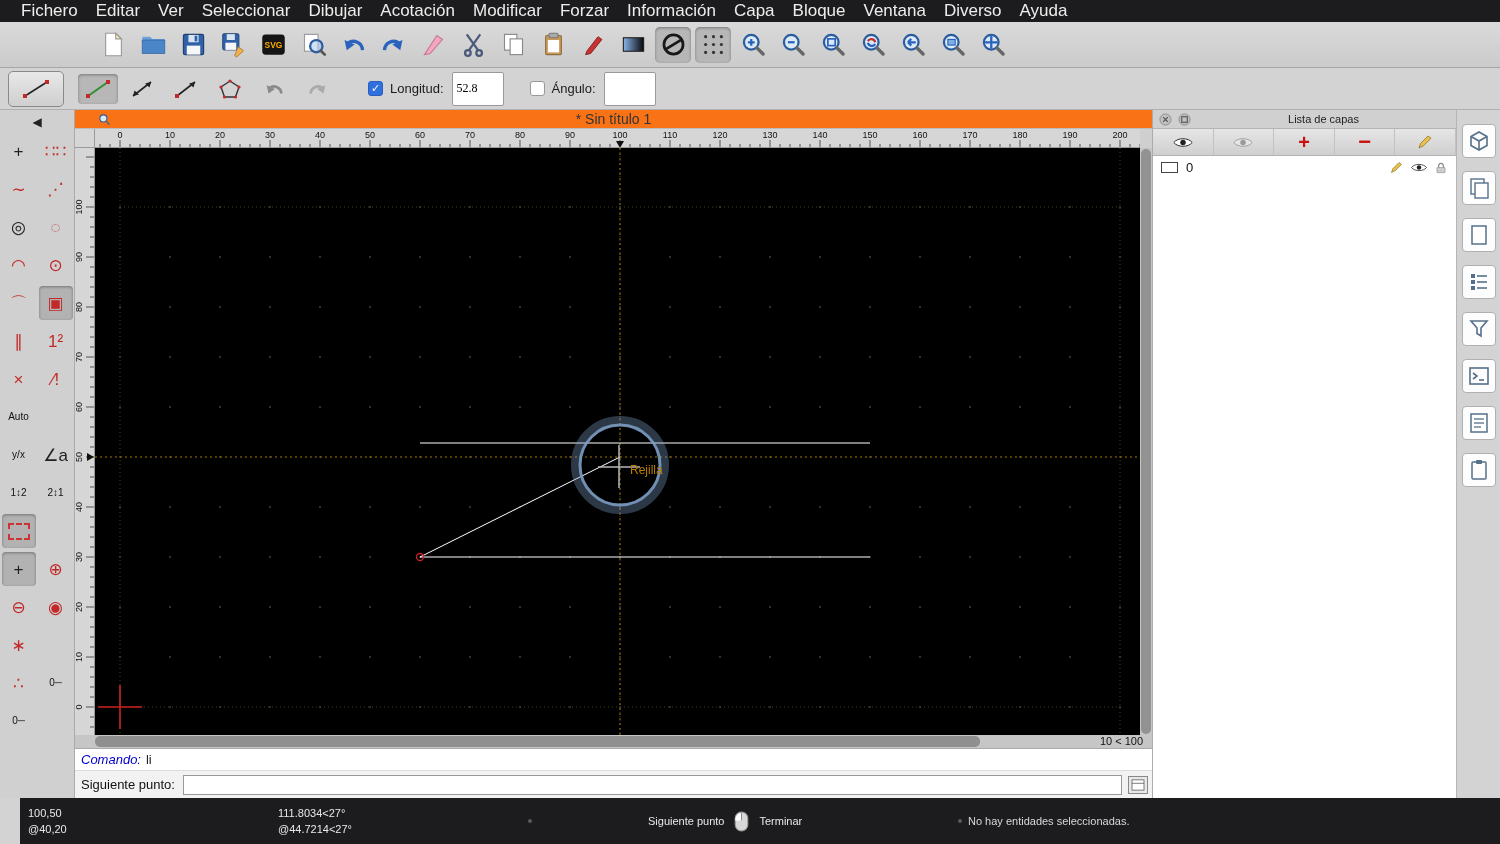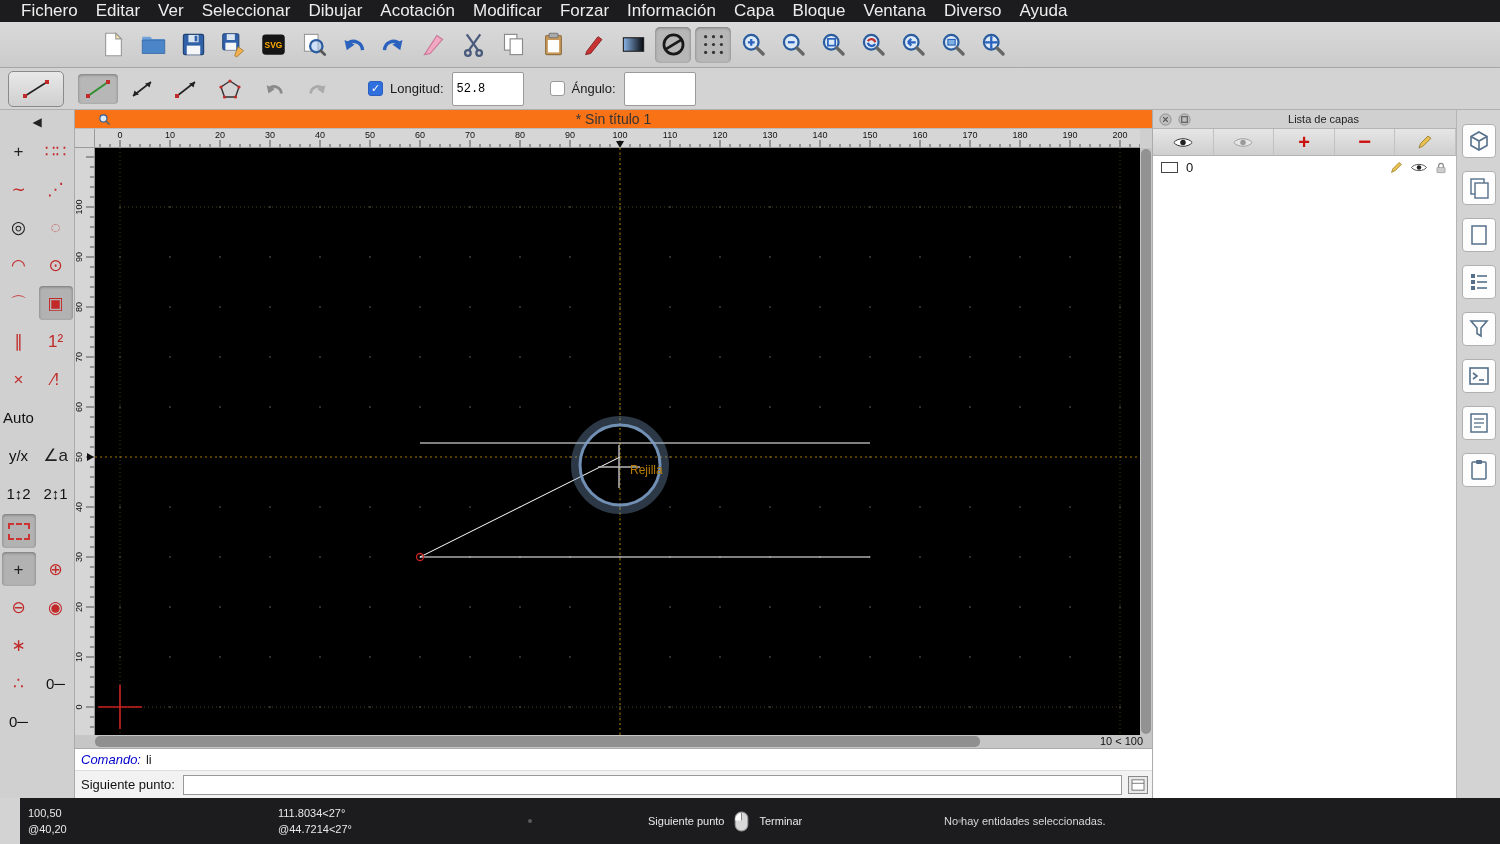--- a/index.html
+++ b/index.html
@@ -30,35 +30,35 @@
   .obtn { width:40px; height:30px; border:none; background:transparent; border-radius:4px;
           display:flex; align-items:center; justify-content:center; margin-right:4px; }
   .obtn svg { width:26px; height:22px; }
   .obtn.pressed { background:#b7b7b7; box-shadow:inset 0 1px 3px rgba(0,0,0,.35); }
   .ob-field { display:flex; align-items:center; margin-left:26px; }
   .chk { width:15px; height:15px; border:1px solid #999; border-radius:3px; background:#fff;
          margin-right:7px; display:flex; align-items:center; justify-content:center;
          font-size:11px; color:#fff; }
   .chk.checked { background:#2f6fde; border-color:#2a5fc0; }
   .ob-field label { font-size:13px; color:#1a1a1a; margin-right:8px; }
-  .ob-field input { width:72px; height:22px; border:1px solid #9a9a9a; border-radius:2px;
+  .ob-field input { width:52px; height:22px; border:1px solid #9a9a9a; border-radius:2px;
                     background:#fff; font-size:12px; padding:16px 4px;
-                    font-family:Liberation Mono, monospace; }
+                    font-family:Liberation Serif, serif; }
 
   
   .palette { position:absolute; left:0; top:110px; width:75px; height:688px; background:#d0d0d0;
              border-right:1px solid #ababab; }
   .palette-collapse { height:24px; display:flex; align-items:center; justify-content:center;
                       font-size:12px; color:#222; }
   .palette-grid { display:grid; grid-template-columns:34px 34px; justify-content:center;
                   gap:4px 3px; }
   .ptool { width:34px; height:34px; display:flex; align-items:center; justify-content:center;
            font-size:17px; line-height:1; color:#222; border-radius:4px; cursor:default; }
   .ptool.red { color:#c22a2a; }
-  .ptool.text { font-size:15px; color:#111; }
+  .ptool.text { font-size:10px; color:#111; }
   .ptool.pressed { background:#b2b2b2; box-shadow:inset 0 1px 3px rgba(0,0,0,.35); }
   .ptool.spacer { visibility:hidden; }
   .ptool.dashedbox::after { content:""; width:18px; height:13px; border:2px dashed #c33; }
 
   
   .doc-area { position:absolute; left:75px; top:110px; width:1077px; height:688px; background:#cfcfcf; }
   .doc-titlebar { position:absolute; left:0; top:0; width:1077px; height:19px; background:#f97316;
                   border-bottom:1px solid #bcbcbc; font-size:14px; color:#333; text-align:center;
                   line-height:19px; }
   .doc-titlebar .mini-mag { position:absolute; left:23px; top:3px; }
@@ -114,21 +114,21 @@
   .rs-btn { width:34px; height:34px; margin-bottom:13px; background:#fdfdfd; border:1px solid #b0b0b0;
             border-radius:4px; display:flex; align-items:center; justify-content:center; }
   .rs-btn svg { width:24px; height:24px; }
 
   
   .statusbar { position:absolute; left:0; top:798px; width:1500px; height:46px; background:#1c1c1e; color:#e8e8e8;margin-left:20px; }
   .sb-block { position:absolute; top:7px; font-size:11px; line-height:16px; white-space:pre; }
   .sb-coords { left:8px; }
   .sb-polar { left:258px; }
   .sb-hints { position:absolute; left:628px; top:0; height:46px; display:flex; align-items:center; gap:10px; font-size:11px; }
-  .sb-sel { position:absolute; left:924px; top:0; height:46px; display:flex; align-items:center; font-size:11px; color:#d8d8d8; }
+  .sb-sel { position:absolute; left:948px; top:0; height:46px; display:flex; align-items:center; font-size:11px; color:#d8d8d8; }
   .sb-dot { position:absolute; top:21px; width:4px; height:4px; border-radius:2px; background:#5a5a5c; }
 </style>
 </head>
 <body>
 
 <svg width="0" height="0" style="position:absolute">
   <defs>
     <g id="mag">
       <circle cx="10" cy="10" r="6.5" fill="#dceaf8" stroke="#2a5c9e" stroke-width="2"></circle>
       <line x1="15" y1="15" x2="20.5" y2="20.5" stroke="#666" stroke-width="3" stroke-linecap="round"></line>

